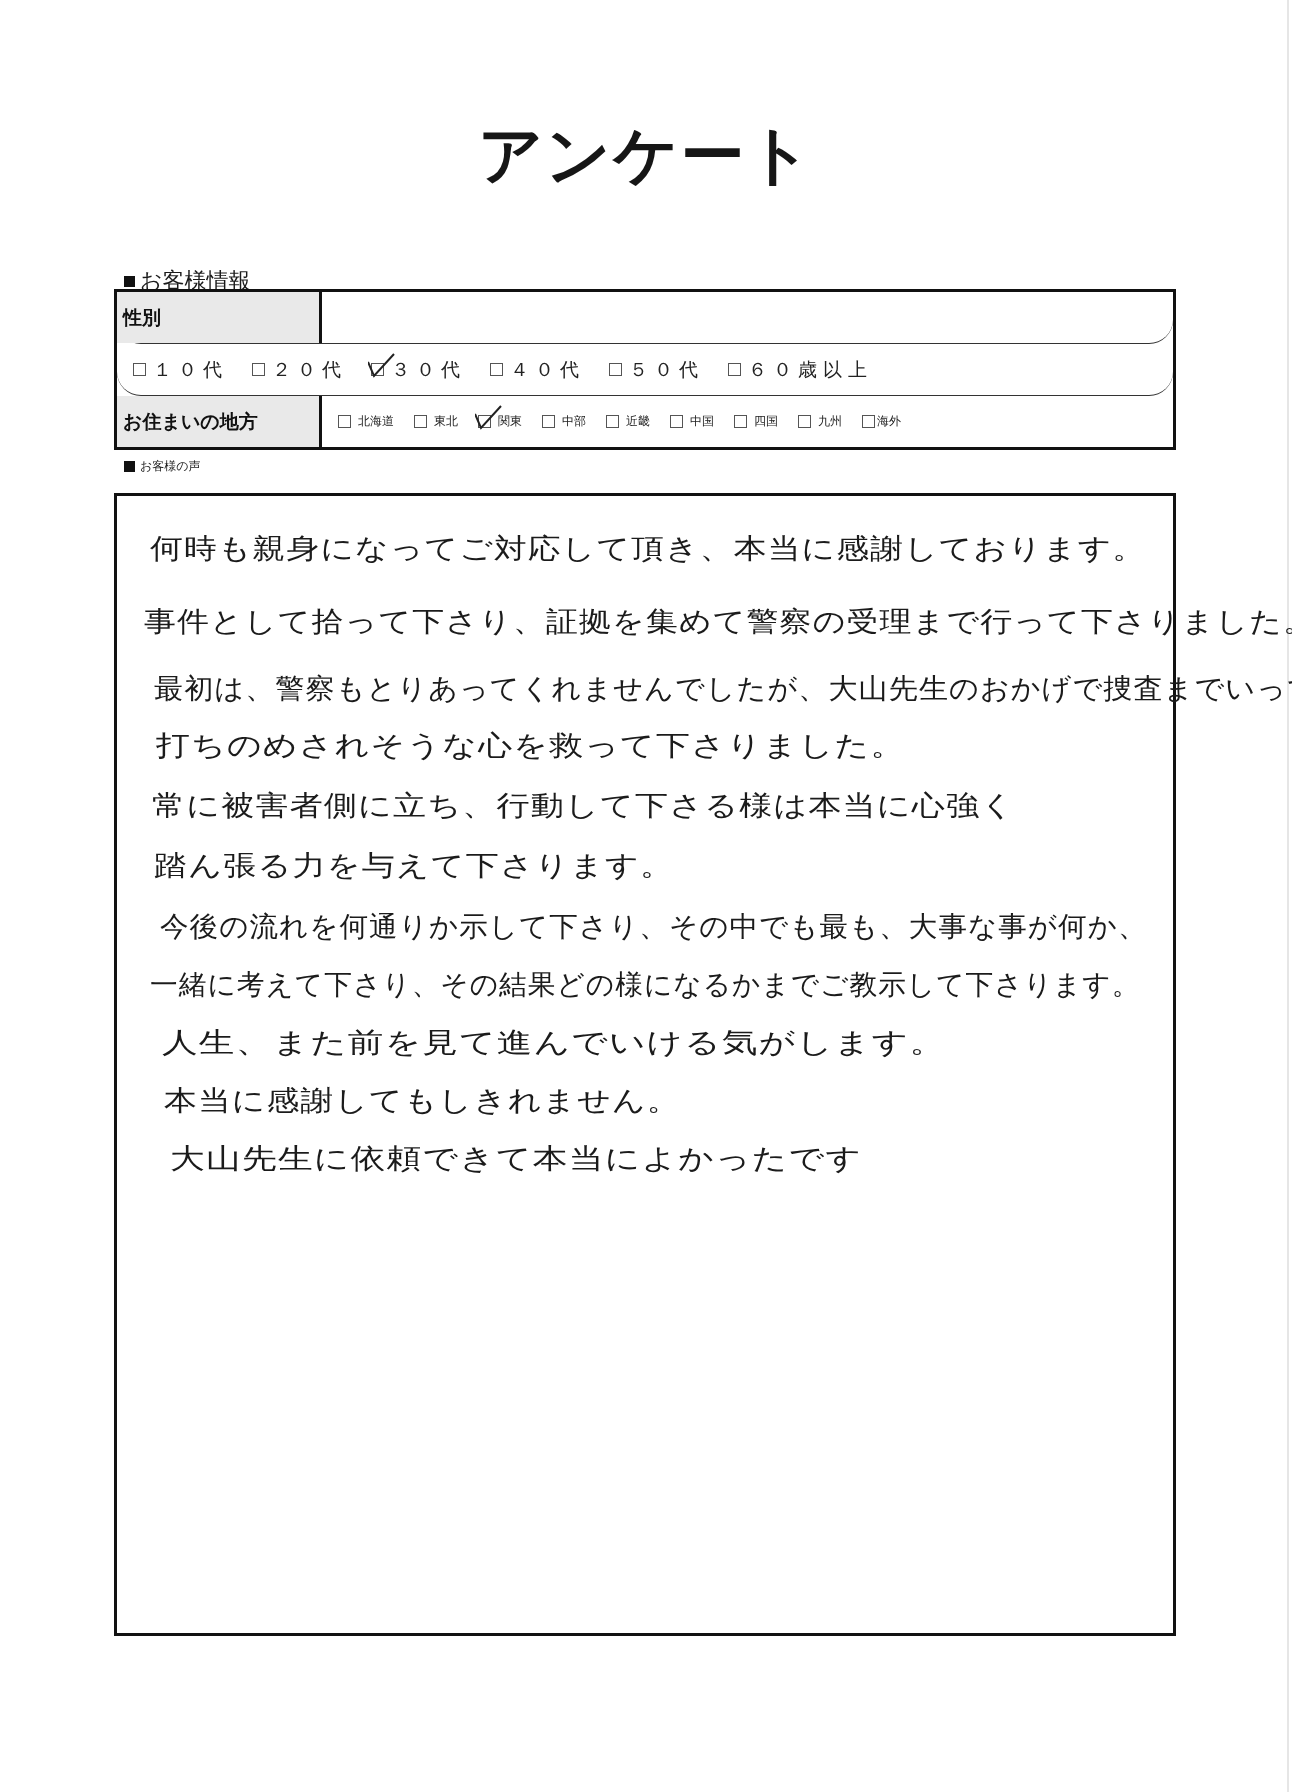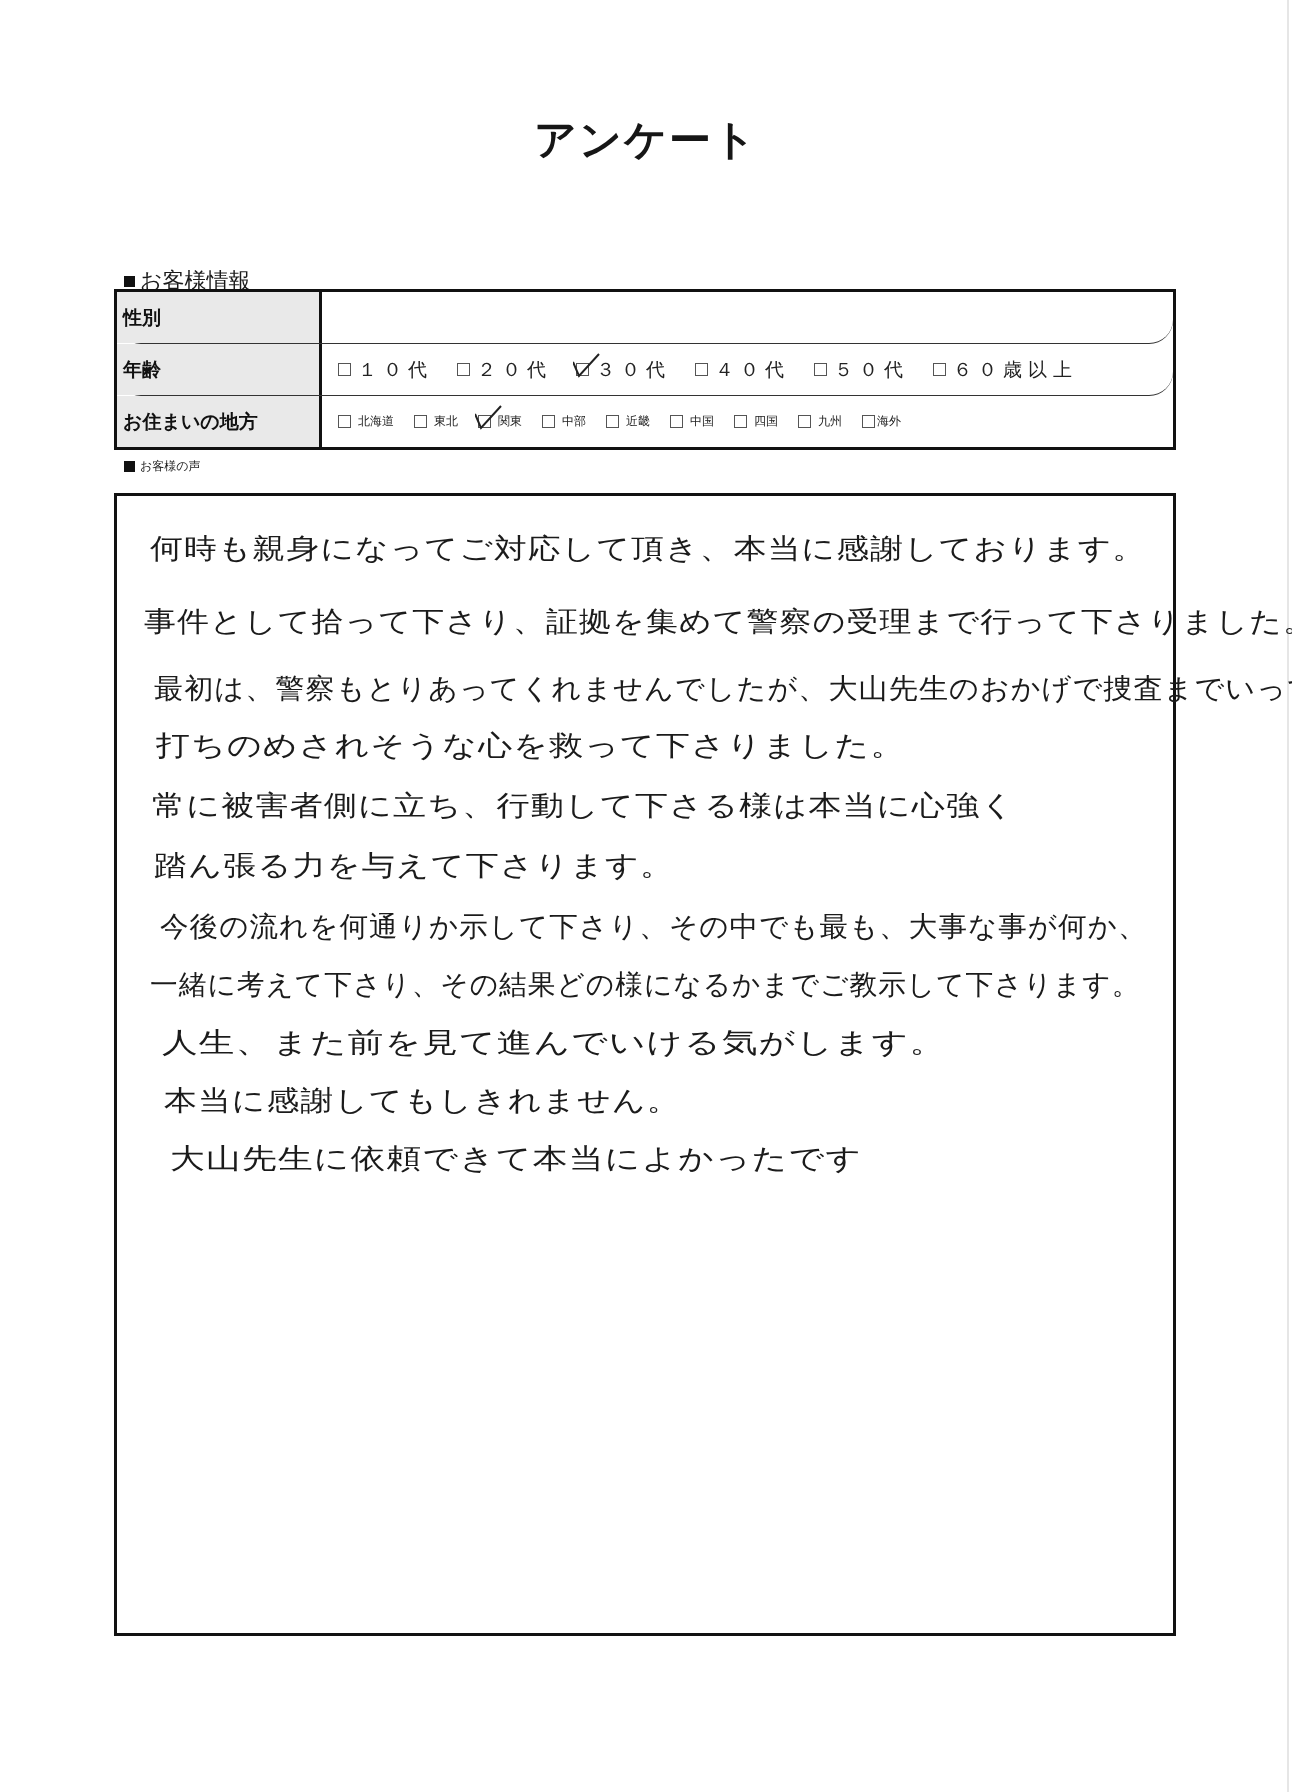--- a/index.html
+++ b/index.html
@@ -11,21 +11,21 @@
       font-family: "DejaVu Sans", "Liberation Sans", sans-serif;
       color: #141414;
     }
     .page-edge {
       position: absolute; left: 1287px; top: 0; width: 2px; height: 1792px;
       background: #e6e6e6;
     }
     .title {
       position: absolute; left: 0; width: 1292px; top: 112px;
       text-align: center;
-      font-size: 42px; font-weight: bold; letter-spacing: 2px;
+      font-size: 64px; font-weight: bold; letter-spacing: 2px;
       color: #161616;
     }
     .section-head {
       position: absolute; left: 124px;
       font-size: 22px; color: #1a1a1a;
       display: flex; align-items: center;
     }
     .section-head .sq {
       display: inline-block; width: 11px; height: 11px; background: #111;
       margin-right: 5px;
@@ -106,21 +106,20 @@
   <span>お客様情報</span>
 </div>
 
 <div class="info-table">
 
   <div class="info-row gender">
     <div class="info-label">性別</div>
   </div>
 
   <div class="info-row age">
-    <div class="info-label">年齢</div>
     <div class="info-options">
       <span class="opt">
         <span class="box"></span>
         <span>１０代</span>
       </span>
       <span class="opt">
         <span class="box"></span>
         <span>２０代</span>
       </span>
       <span class="opt">

